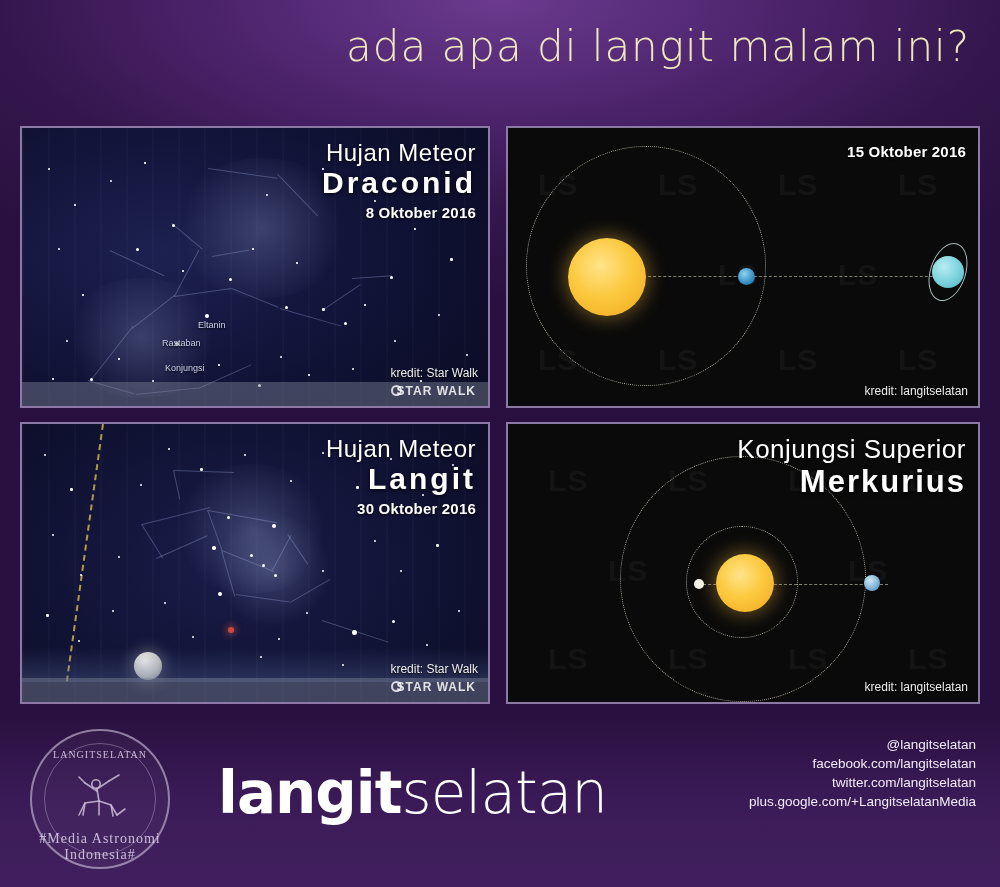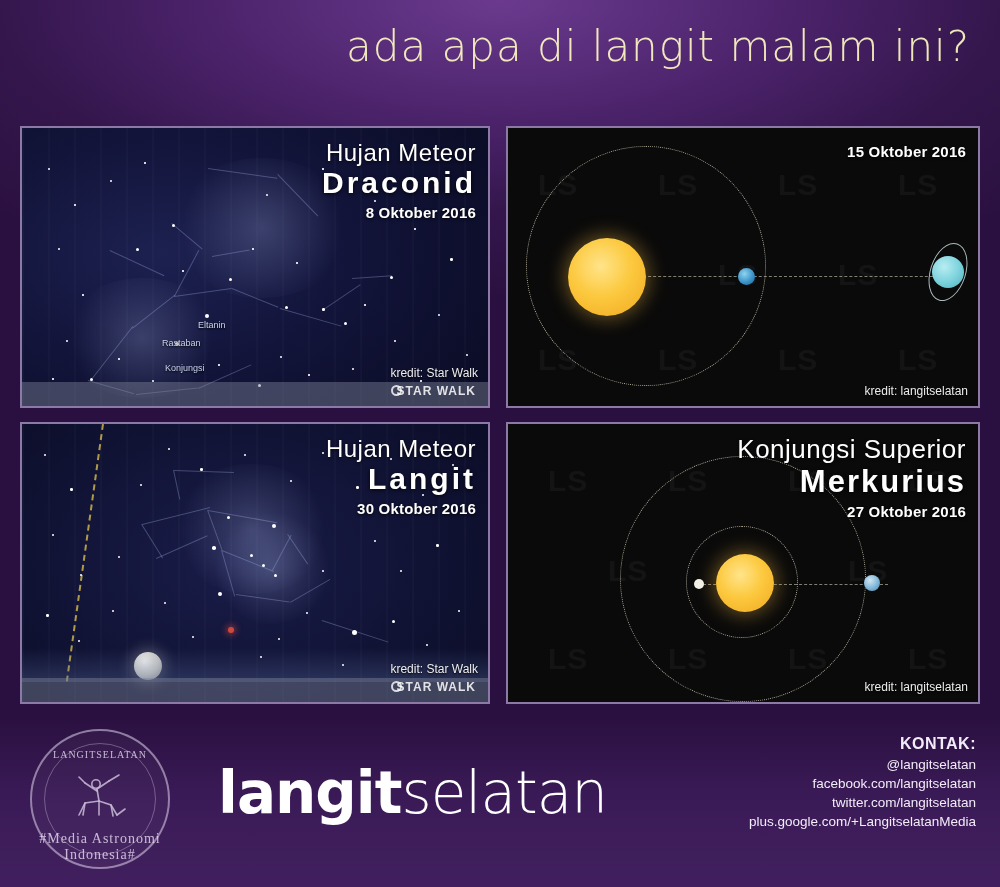--- a/index.html
+++ b/index.html
@@ -465,21 +465,20 @@
       <div class="sightline" style="left:190px; top:160px; width:190px;"></div>
 
       <div class="sun" style="left:208px; top:130px; width:58px; height:58px;"></div>
       <div class="planet dotw" style="left:186px; top:155px; width:10px; height:10px;"></div>
       <div class="planet merc" style="left:356px; top:151px; width:16px; height:16px;"></div>
     </div>
 
     <div class="cap big">
       <div class="l1">Konjungsi Superior</div>
       <div class="l2">Merkurius</div>
-      <div class="l3">27 Oktober 2016</div>
     </div>
     <div class="credit">kredit: langitselatan</div>
   </div>
 
 </div>
 
 <div class="footer">
 
   <div class="logo-seal">
     <div class="inner"></div>
@@ -500,19 +499,18 @@
         <path d="M52 46 L60 40"></path>
       </g>
     </svg>
   </div>
 
   <div class="brand">
     <b>langit</b><span>selatan</span>
   </div>
 
   <div class="contact">
-    <div class="kontak">KONTAK:</div>
     <div class="line">@langitselatan</div>
     <div class="line">facebook.com/langitselatan</div>
     <div class="line">twitter.com/langitselatan</div>
     <div class="line">plus.google.com/+LangitselatanMedia</div>
   </div>
 </div>
 
 </body></html>

